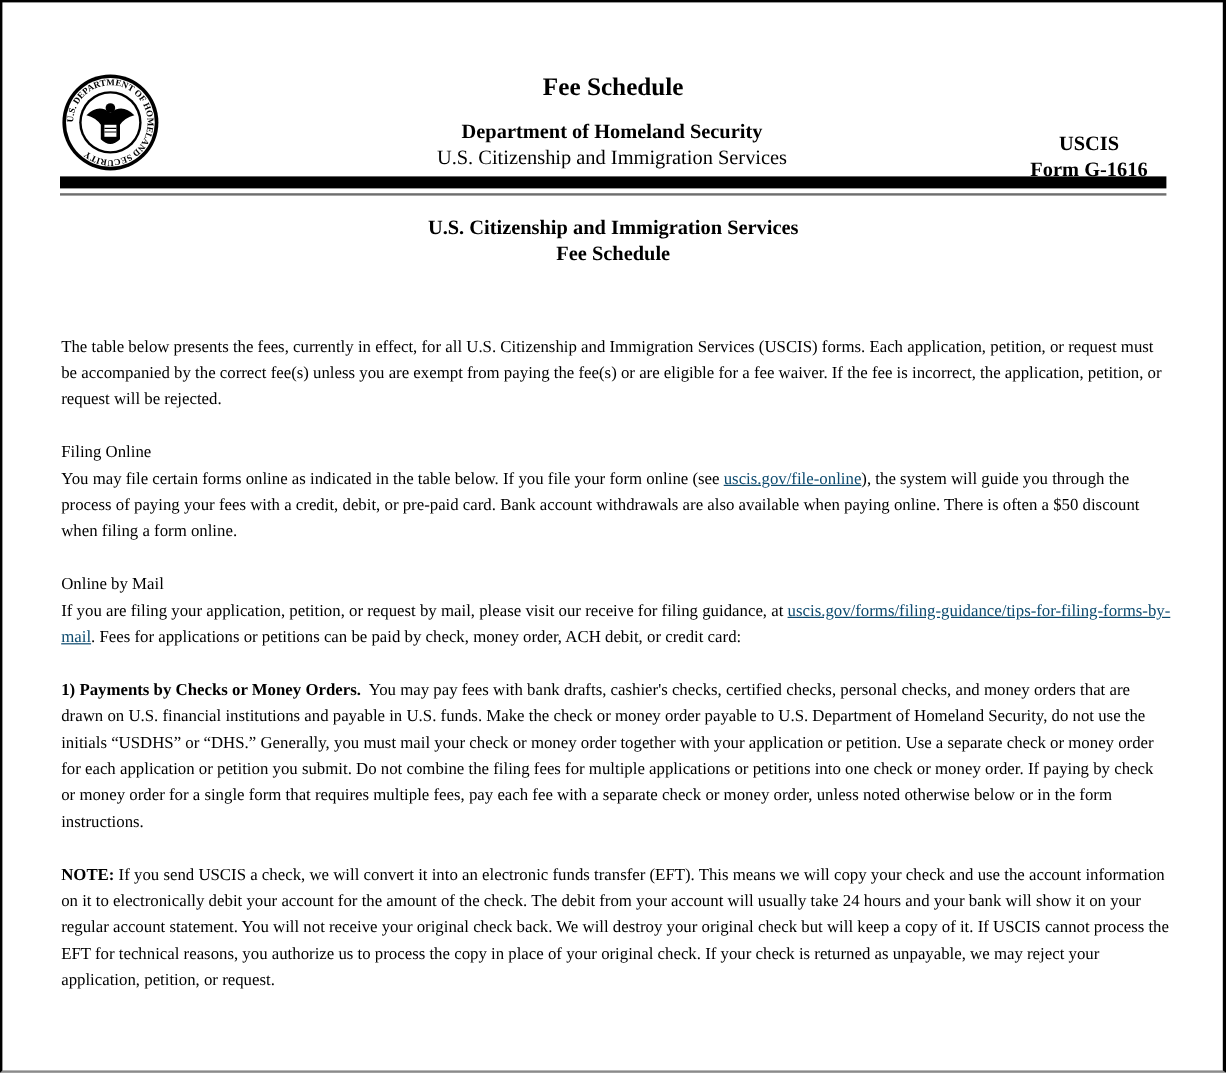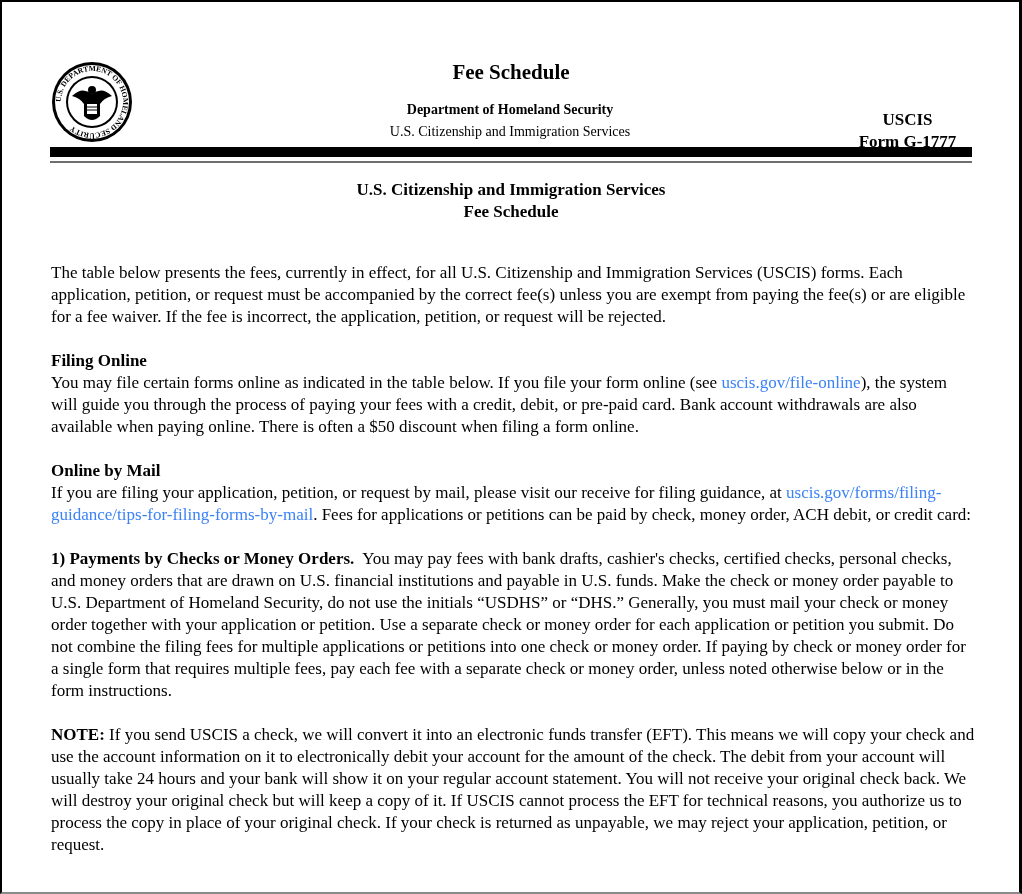--- a/index.html
+++ b/index.html
@@ -13,40 +13,40 @@
     border-top: 2px solid #000; border-left: 2px solid #000; border-right: 3px solid #000;
     border-bottom: 2px solid #8a8a8a;
   }
   .seal { position: absolute; left: 50px; top: 60px; width: 84px; height: 84px; }
   .title {
     position: absolute; left: 0; width: 1022px; top: 60px; text-align: center;
     font-weight: bold; font-size: 21px;
   }
   .dept {
     position: absolute; left: 300px; width: 420px; text-align: center;
-    font-size: 14px; line-height: 22px; top: 99px;
+    font-size: 17px; line-height: 22px; top: 99px;
   }
   .dept .b { font-weight: bold; }
   .formid {
     position: absolute; left: 830px; width: 155px; text-align: center;
     font-size: 17px; line-height: 22px; top: 109px; font-weight: bold;
   }
   .bar-thick { position: absolute; left: 50px; width: 922px; top: 147px; height: 10px; background: #000; }
   .bar-thin { position: absolute; left: 50px; width: 922px; top: 161px; height: 2px; background: #6e6e6e; }
   .sub {
     position: absolute; left: 0; width: 1022px; top: 179px; text-align: center;
     font-weight: bold; font-size: 17px; line-height: 22px;
   }
   .body {
-    position: absolute; left: 51px; width: 925px; top: 262px;
-    font-size: 17px; line-height: 22px;
+    position: absolute; left: 51px; width: 925px; top: 279px;
+    font-size: 14px; line-height: 22px;
   }
   .body p { margin: 0 0 22px 0; }
-  .h { font-weight: bold; display: block; }
-  a { color: #3b82f6; }
+  .h { font-weight: normal; display: block; }
+  a { color: #0c4a6e; text-decoration: underline; }
 </style>
 </head>
 <body>
 
 <div class="frame"></div>
 
 <svg class="seal" viewBox="0 0 84 84">
   <circle cx="42" cy="42" r="40" fill="#000"></circle>
   <circle cx="42" cy="42" r="37" fill="#fff"></circle>
   <circle cx="42" cy="42" r="26" fill="#000"></circle>
@@ -63,21 +63,21 @@
   </text>
 </svg>
 
 <div class="title">Fee Schedule</div>
 <div class="dept">
   <div class="b">Department of Homeland Security</div>
   <div>U.S. Citizenship and Immigration Services</div>
 </div>
 <div class="formid">
   <div>USCIS</div>
-  <div>Form G-1777</div>
+  <div>Form G-1616</div>
 </div>
 
 <div class="bar-thick"></div>
 <div class="bar-thin"></div>
 
 <div class="sub">
   <div>U.S. Citizenship and Immigration Services</div>
   <div>Fee Schedule</div>
 </div>
 

